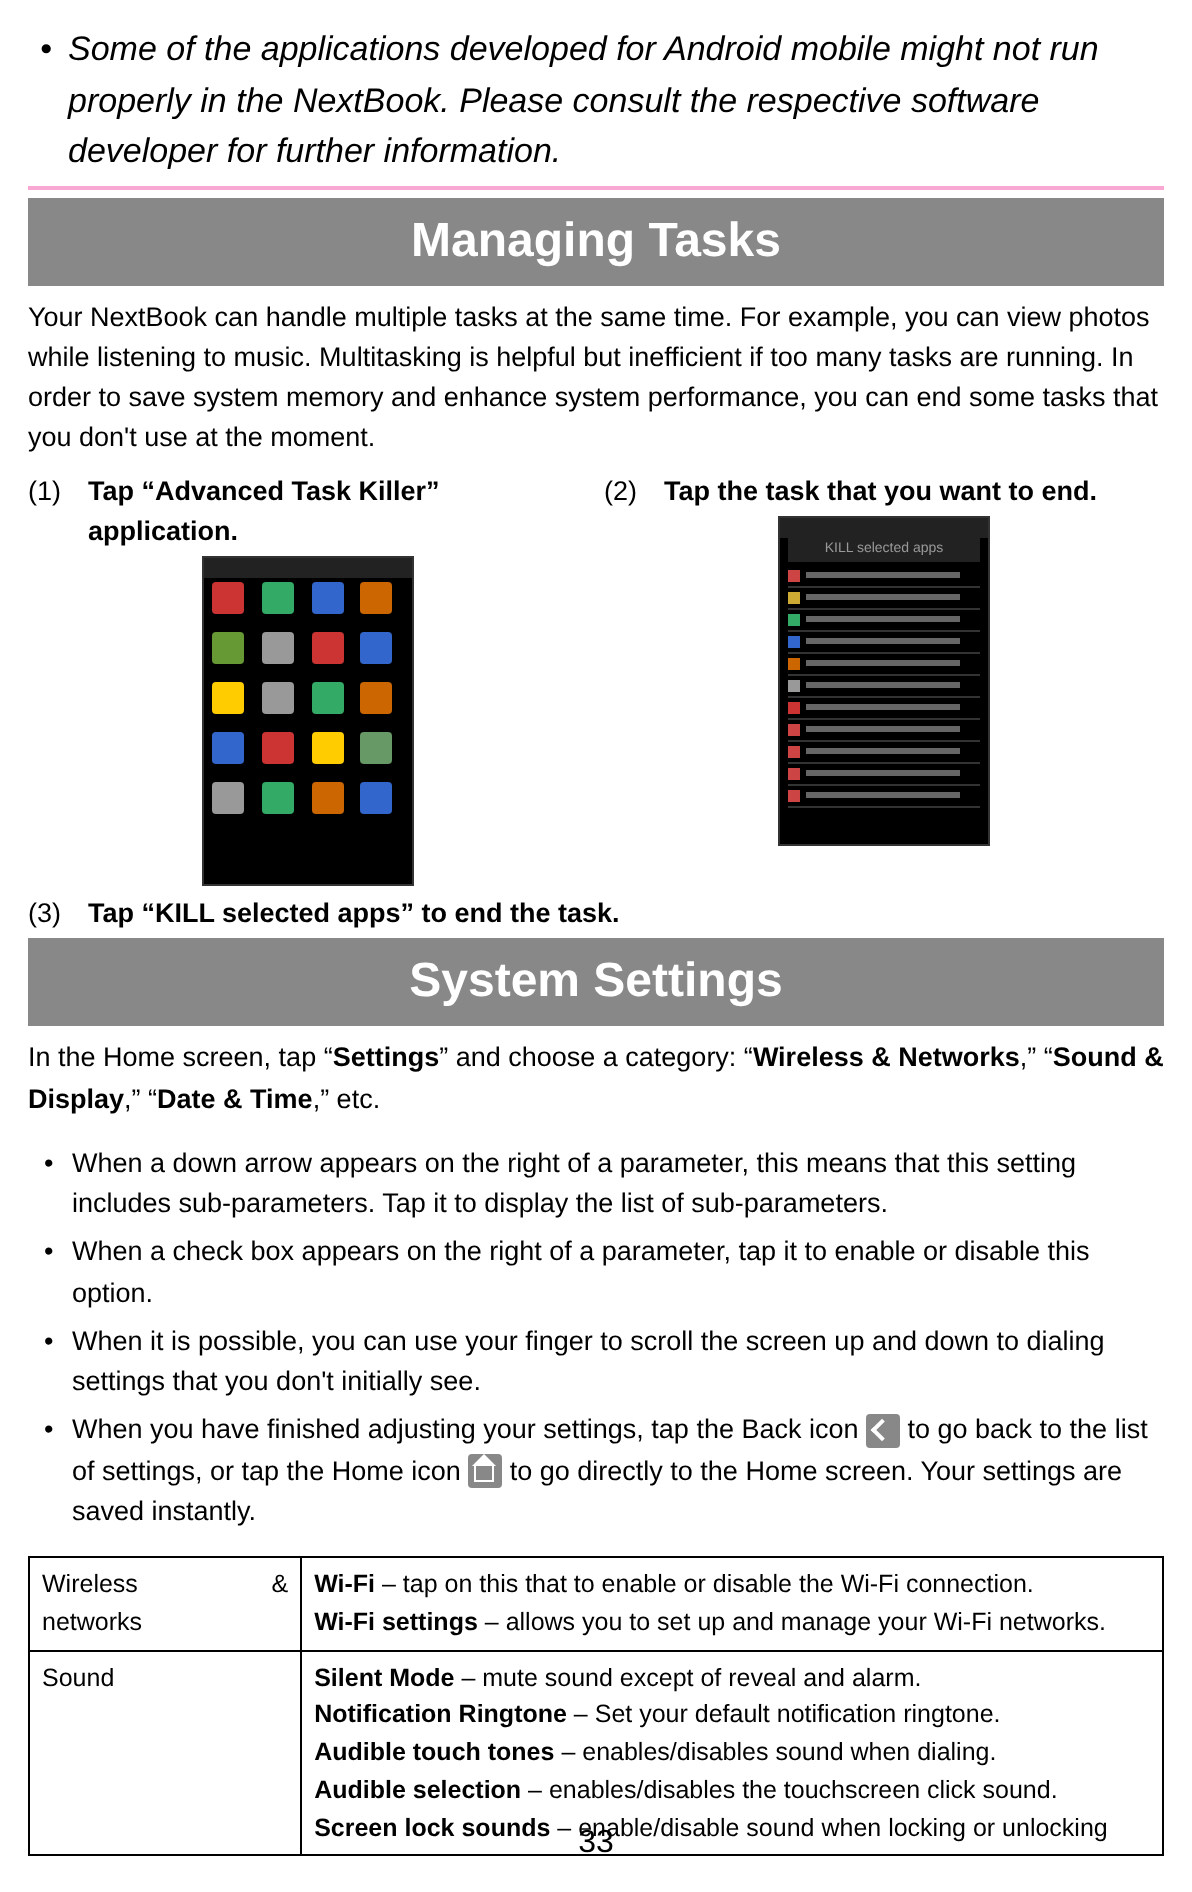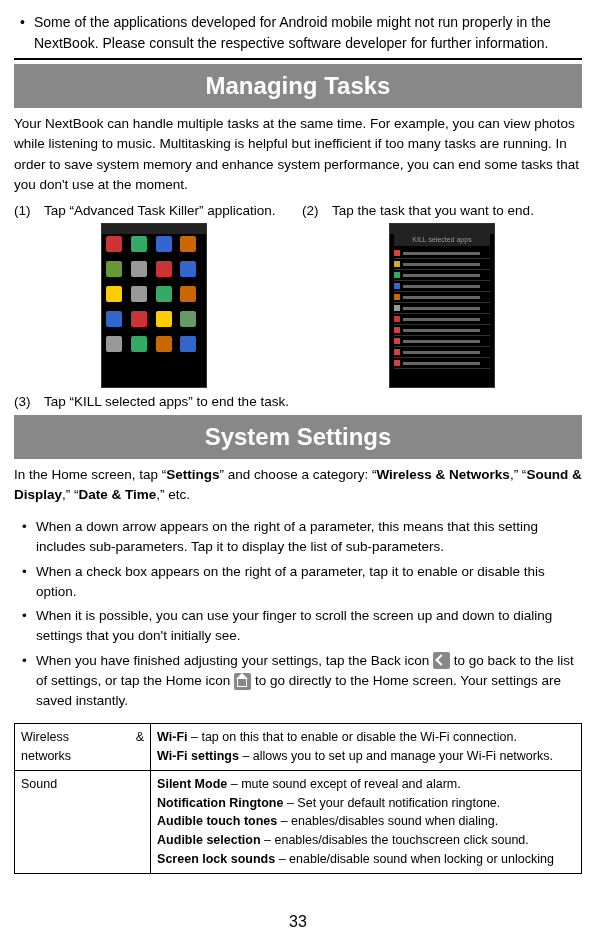--- a/index.html
+++ b/index.html
@@ -1,25 +1,25 @@
 <!DOCTYPE html>
 <html><head>
   <meta charset="utf-8">
   <style>
     * { box-sizing: border-box; margin: 0; padding: 0; }
     body { font-family: Arial, sans-serif; width: 596px; height: 946px; padding: 12px 14px; font-size: 13.5px; line-height: 1.5; color: #000; }
-    .note-top { font-size: 14px; padding-left: 20px; position: relative; border-bottom: 2px solid #000000; padding-bottom: 4px; margin-bottom: 4px; }
+    .note-top { font-style: italic; font-size: 17px; padding-left: 20px; position: relative; border-bottom: 2px solid #f9a8d4; padding-bottom: 4px; margin-bottom: 4px; }
     .note-top::before { content: "•"; position: absolute; left: 6px; top: 0; }
     .section-header { background: #888; color: #fff; font-size: 24px; font-weight: bold; text-align: center; padding: 4px 15px; margin: 2px 0 6px 0; }
     .para { margin: 2px 0 6px 0; }
     .steps-row { display: flex; gap: 8px; }
     .step-col { flex: 1; }
     .step-label { display: flex; gap: 10px; }
     .step-num { min-width: 20px; }
-    .step-text { flex: 1; }
+    .step-text { flex: 1; font-weight: bold; }
     .phone-shot { width: 106px; height: 165px; margin: 2px auto 4px auto; background: #000; border: 1px solid #333; position: relative; display: block; }
     .phone-topbar { height: 10px; background: #222; }
     .phone-circle { position: absolute; top: 14px; left: 6px; width: 14px; height: 14px; border: 2px solid #c90; border-radius: 50%; background: #444; }
     .phone-grid { position: absolute; top: 12px; left: 4px; right: 4px; bottom: 18px; display: grid; grid-template-columns: repeat(4, 1fr); grid-auto-rows: 22px; gap: 3px; }
     .phone-icon { width: 16px; height: 16px; background: #555; border-radius: 2px; }
     .phone-icon:nth-child(1){background:#c33;} .phone-icon:nth-child(2){background:#3a6;} .phone-icon:nth-child(3){background:#36c;} .phone-icon:nth-child(4){background:#c60;}
     .phone-icon:nth-child(5){background:#693;} .phone-icon:nth-child(6){background:#999;} .phone-icon:nth-child(7){background:#c33;} .phone-icon:nth-child(8){background:#36c;}
     .phone-icon:nth-child(9){background:#fc0;} .phone-icon:nth-child(10){background:#999;} .phone-icon:nth-child(11){background:#3a6;} .phone-icon:nth-child(12){background:#c60;}
     .phone-icon:nth-child(13){background:#36c;} .phone-icon:nth-child(14){background:#c33;} .phone-icon:nth-child(15){background:#fc0;} .phone-icon:nth-child(16){background:#696;}
     .phone-icon:nth-child(17){background:#999;} .phone-icon:nth-child(18){background:#3a6;} .phone-icon:nth-child(19){background:#c60;} .phone-icon:nth-child(20){background:#36c;}

